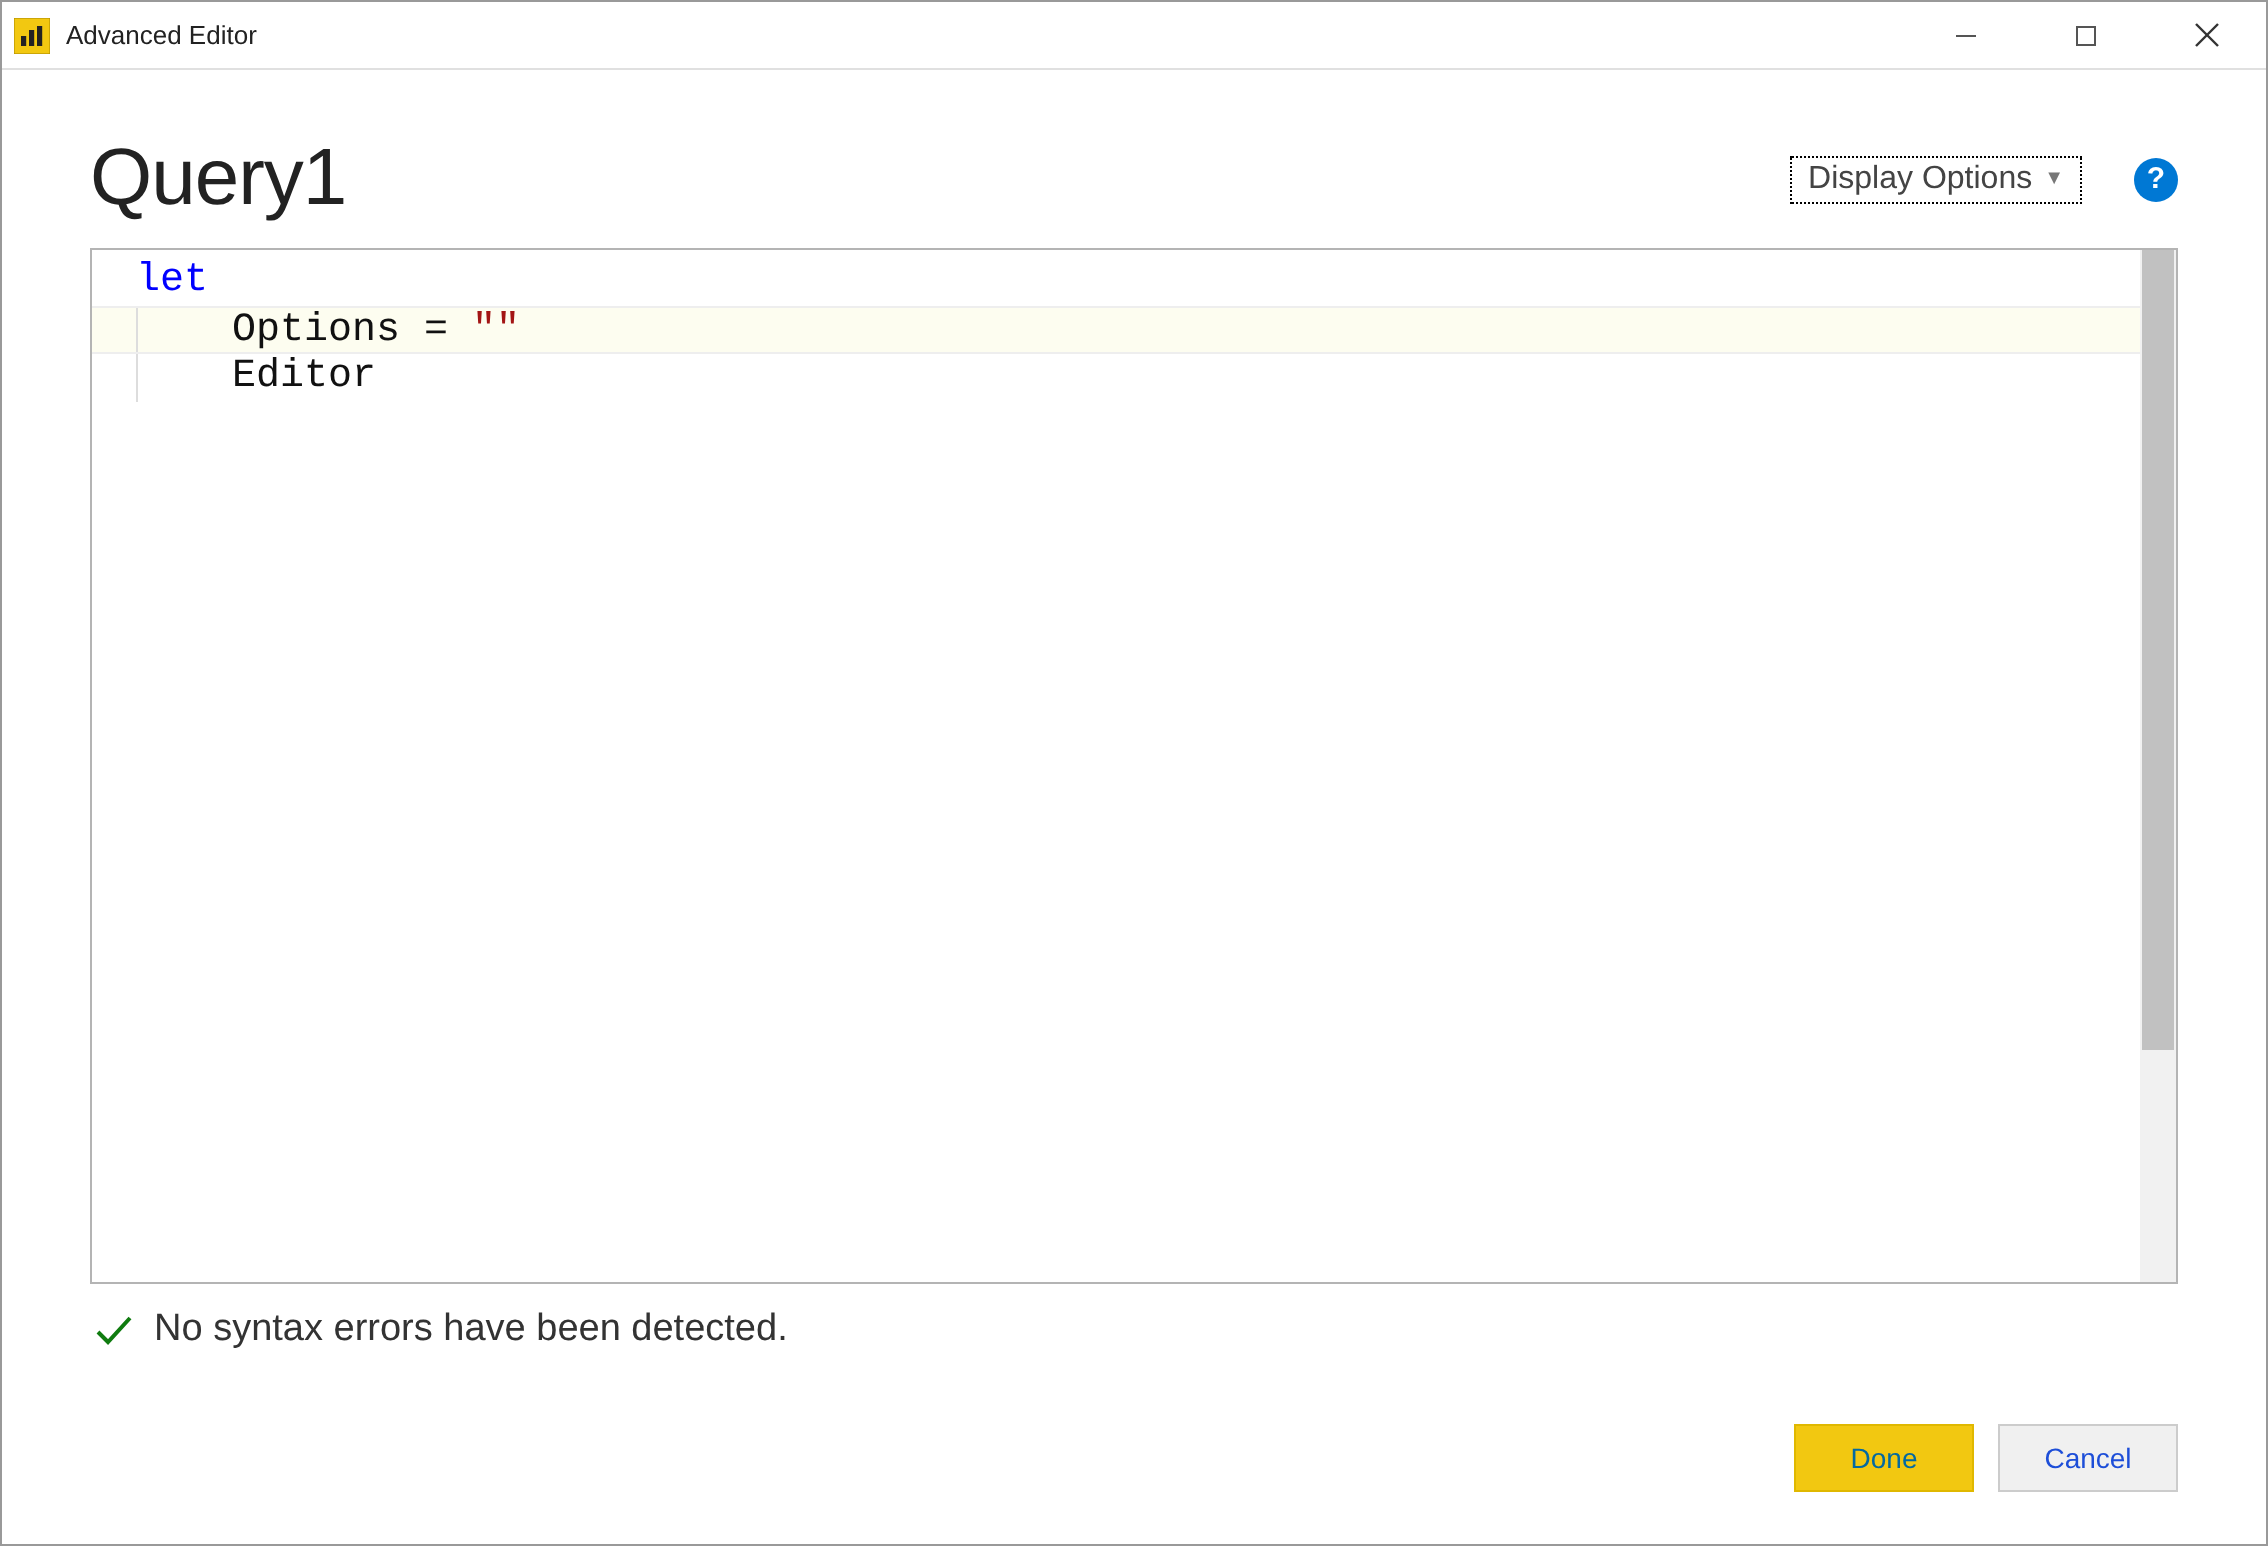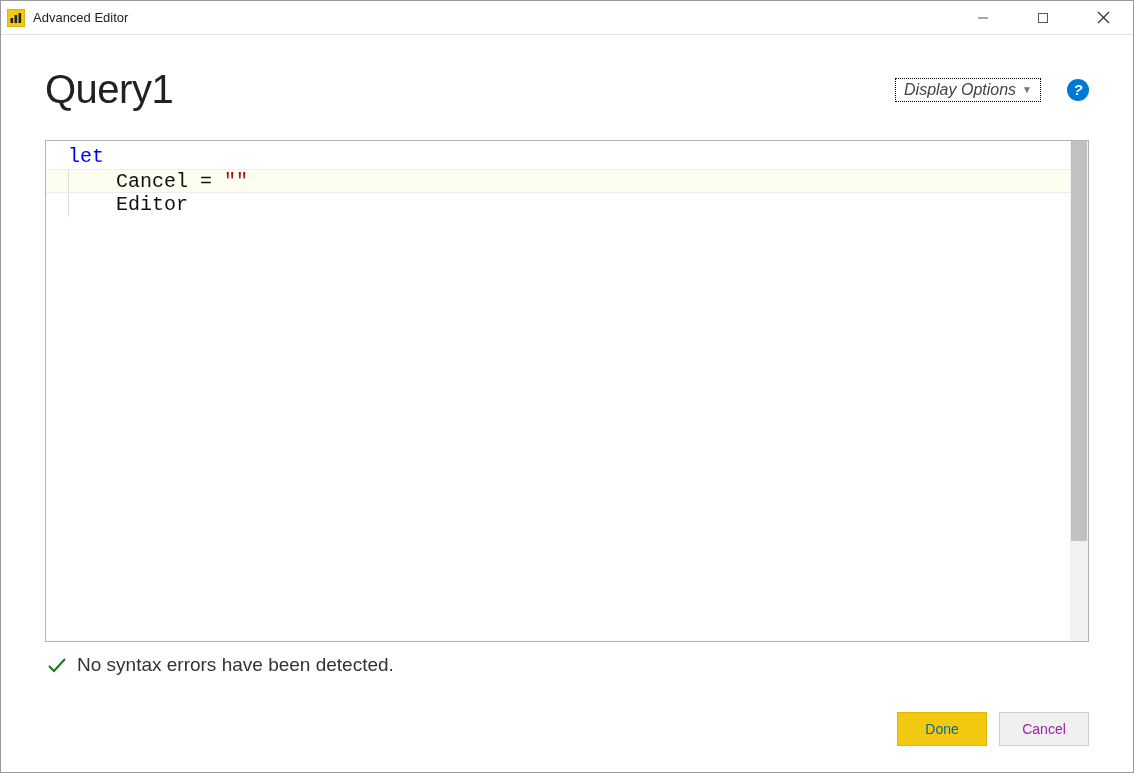--- a/index.html
+++ b/index.html
@@ -55,33 +55,32 @@
     }
     .content {
       padding: 32px 44px 20px 44px;
       display: flex;
       flex-direction: column;
       height: calc(100% - 34px);
     }
     .header-row {
       display: flex;
       justify-content: space-between;
-      margin-bottom: 28px;
+      margin-bottom: 12px;
     }
     .page-title {
       font-size: 40px;
       font-weight: 300;
       color: #222;
       letter-spacing: -0.5px;
     }
     .header-right {
       display: flex;
       align-items: center;
       gap: 26px;
-      font-style: italic;
     }
     .display-options {
       border: 1px dotted #000;
       padding: 2px 8px;
       font-size: 16px;
       color: #444;
       display: flex;
       align-items: center;
       gap: 6px;
       cursor: pointer;
@@ -193,21 +192,21 @@
       align-items: center;
       justify-content: center;
     }
     .btn-primary {
       background: #f2c811;
       border-color: #e0b800;
       color: #0369a1;
     }
     .btn-secondary {
       background: #f0f0f0;
-      color: #a21caf;
+      color: #1d4ed8;
     }
   </style>
 </head>
 <body>
 
 <div class="titlebar">
   <div class="titlebar-left">
     <span class="app-icon">
       <svg width="18" height="18" viewBox="0 0 18 18">
         <rect x="0" y="0" width="18" height="18" fill="#f2c811" stroke="#b38f00" stroke-width="0.6"></rect>
@@ -246,21 +245,21 @@
         <span>Display Options</span>
         <span class="dropdown-arrow">▼</span>
       </div>
       <div class="help-icon">?</div>
     </div>
   </div>
 
   <div class="editor-container">
     <div class="editor-text-area" id="editor-text">
         <div class="code-line"><span class="kw">let</span></div>
-        <div class="code-line highlight-line indent-guide"><span class="plain">    Cancel = </span><span class="str">""</span></div>
+        <div class="code-line highlight-line indent-guide"><span class="plain">    Options = </span><span class="str">""</span></div>
         <div class="code-line indent-guide"><span class="plain">    Editor</span></div>
       </div>
     <div class="scrollbar">
       <div class="scrollbar-thumb"></div>
     </div>
   </div>
 
   <div class="status-row">
     <span class="check-icon">
       <svg width="20" height="20" viewBox="0 0 20 20">

